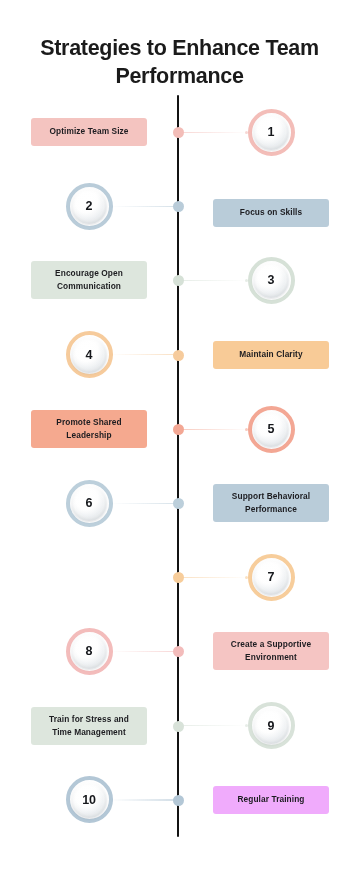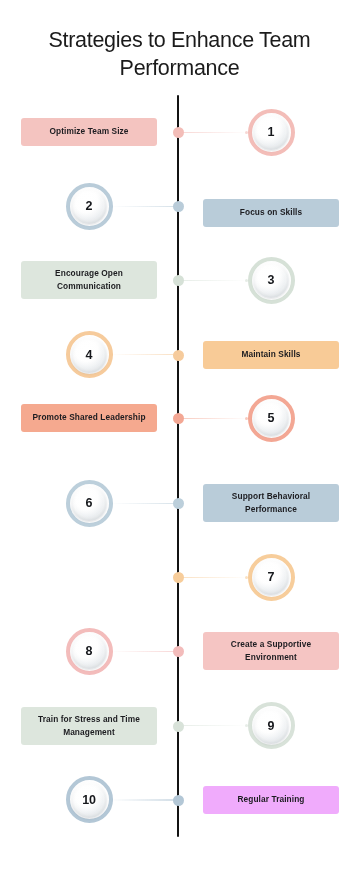--- a/index.html
+++ b/index.html
@@ -10,26 +10,26 @@
     width: 359px;
     height: 883px;
     background: #ffffff;
     font-family: "Liberation Sans", sans-serif;
     overflow: hidden;
     position: relative;
   }
 
   
   .title {
-    margin: 8px;
+    margin: 16px;
     padding: 18px 18px 0 18px;
     text-align: center;
     font-size: 21.5px;
     line-height: 1.32;
-    font-weight: normal;
+    font-weight: bold;
     letter-spacing: -0.3px;
     color: #1b1b1b;
   }
 
   
   .timeline {
     position: absolute;
     left: 0;
     top: 95px;
     width: 359px;
@@ -58,21 +58,21 @@
     height: 74px;
     display: flex;
     align-items: center;
   }
   .half.left  { left: 14px;  width: 150px; justify-content: center; }
   .half.right { left: 196px; width: 150px; justify-content: center; }
 
   
   .label {
     box-sizing: border-box;
-    width: 136px;
+    width: 116px;
     min-height: 28px;
     padding: 6px 8px;
     border-radius: 3px;
     text-align: center;
     font-size: 8.3px;
     line-height: 1.58;
     font-weight: bold;
     letter-spacing: 0.1px;
     color: #1c1c20;
     display: flex;
@@ -202,35 +202,35 @@
             <span class="num">3</span>
           </div>
         </div>
         <div class="connector to-right" style="background: linear-gradient(to right, rgb(214, 225, 215), rgba(255, 255, 255, 0));">
           <div class="cap" style="background: rgb(214, 225, 215);"></div>
         </div>
         <div class="node" style="background: rgb(214, 225, 215);"></div>
       </div>
       <div class="row" style="top: 222.6px;">
         <div class="half right">
-          <div class="label" style="background: rgb(248, 203, 151);">Maintain Skills</div>
+          <div class="label" style="background: rgb(248, 203, 151);">Maintain Clarity</div>
         </div>
         <div class="half left">
           <div class="medal">
             <div class="ring" style="border-color: rgb(246, 203, 156);"></div>
             <div class="disc"></div>
             <span class="num">4</span>
           </div>
         </div>
         <div class="connector to-left" style="background: linear-gradient(to left, rgb(246, 203, 156), rgba(255, 255, 255, 0));">
           <div class="cap" style="background: rgb(246, 203, 156);"></div>
         </div>
         <div class="node" style="background: rgb(246, 203, 156);"></div>
       </div>
-      <div class="row" style="top: 286px;">
+      <div class="row" style="top: 297px;">
         <div class="half left">
           <div class="label" style="background: rgb(245, 169, 143);">Promote Shared Leadership</div>
         </div>
         <div class="half right">
           <div class="medal">
             <div class="ring" style="border-color: rgb(243, 167, 148);"></div>
             <div class="disc"></div>
             <span class="num">5</span>
           </div>
         </div>

